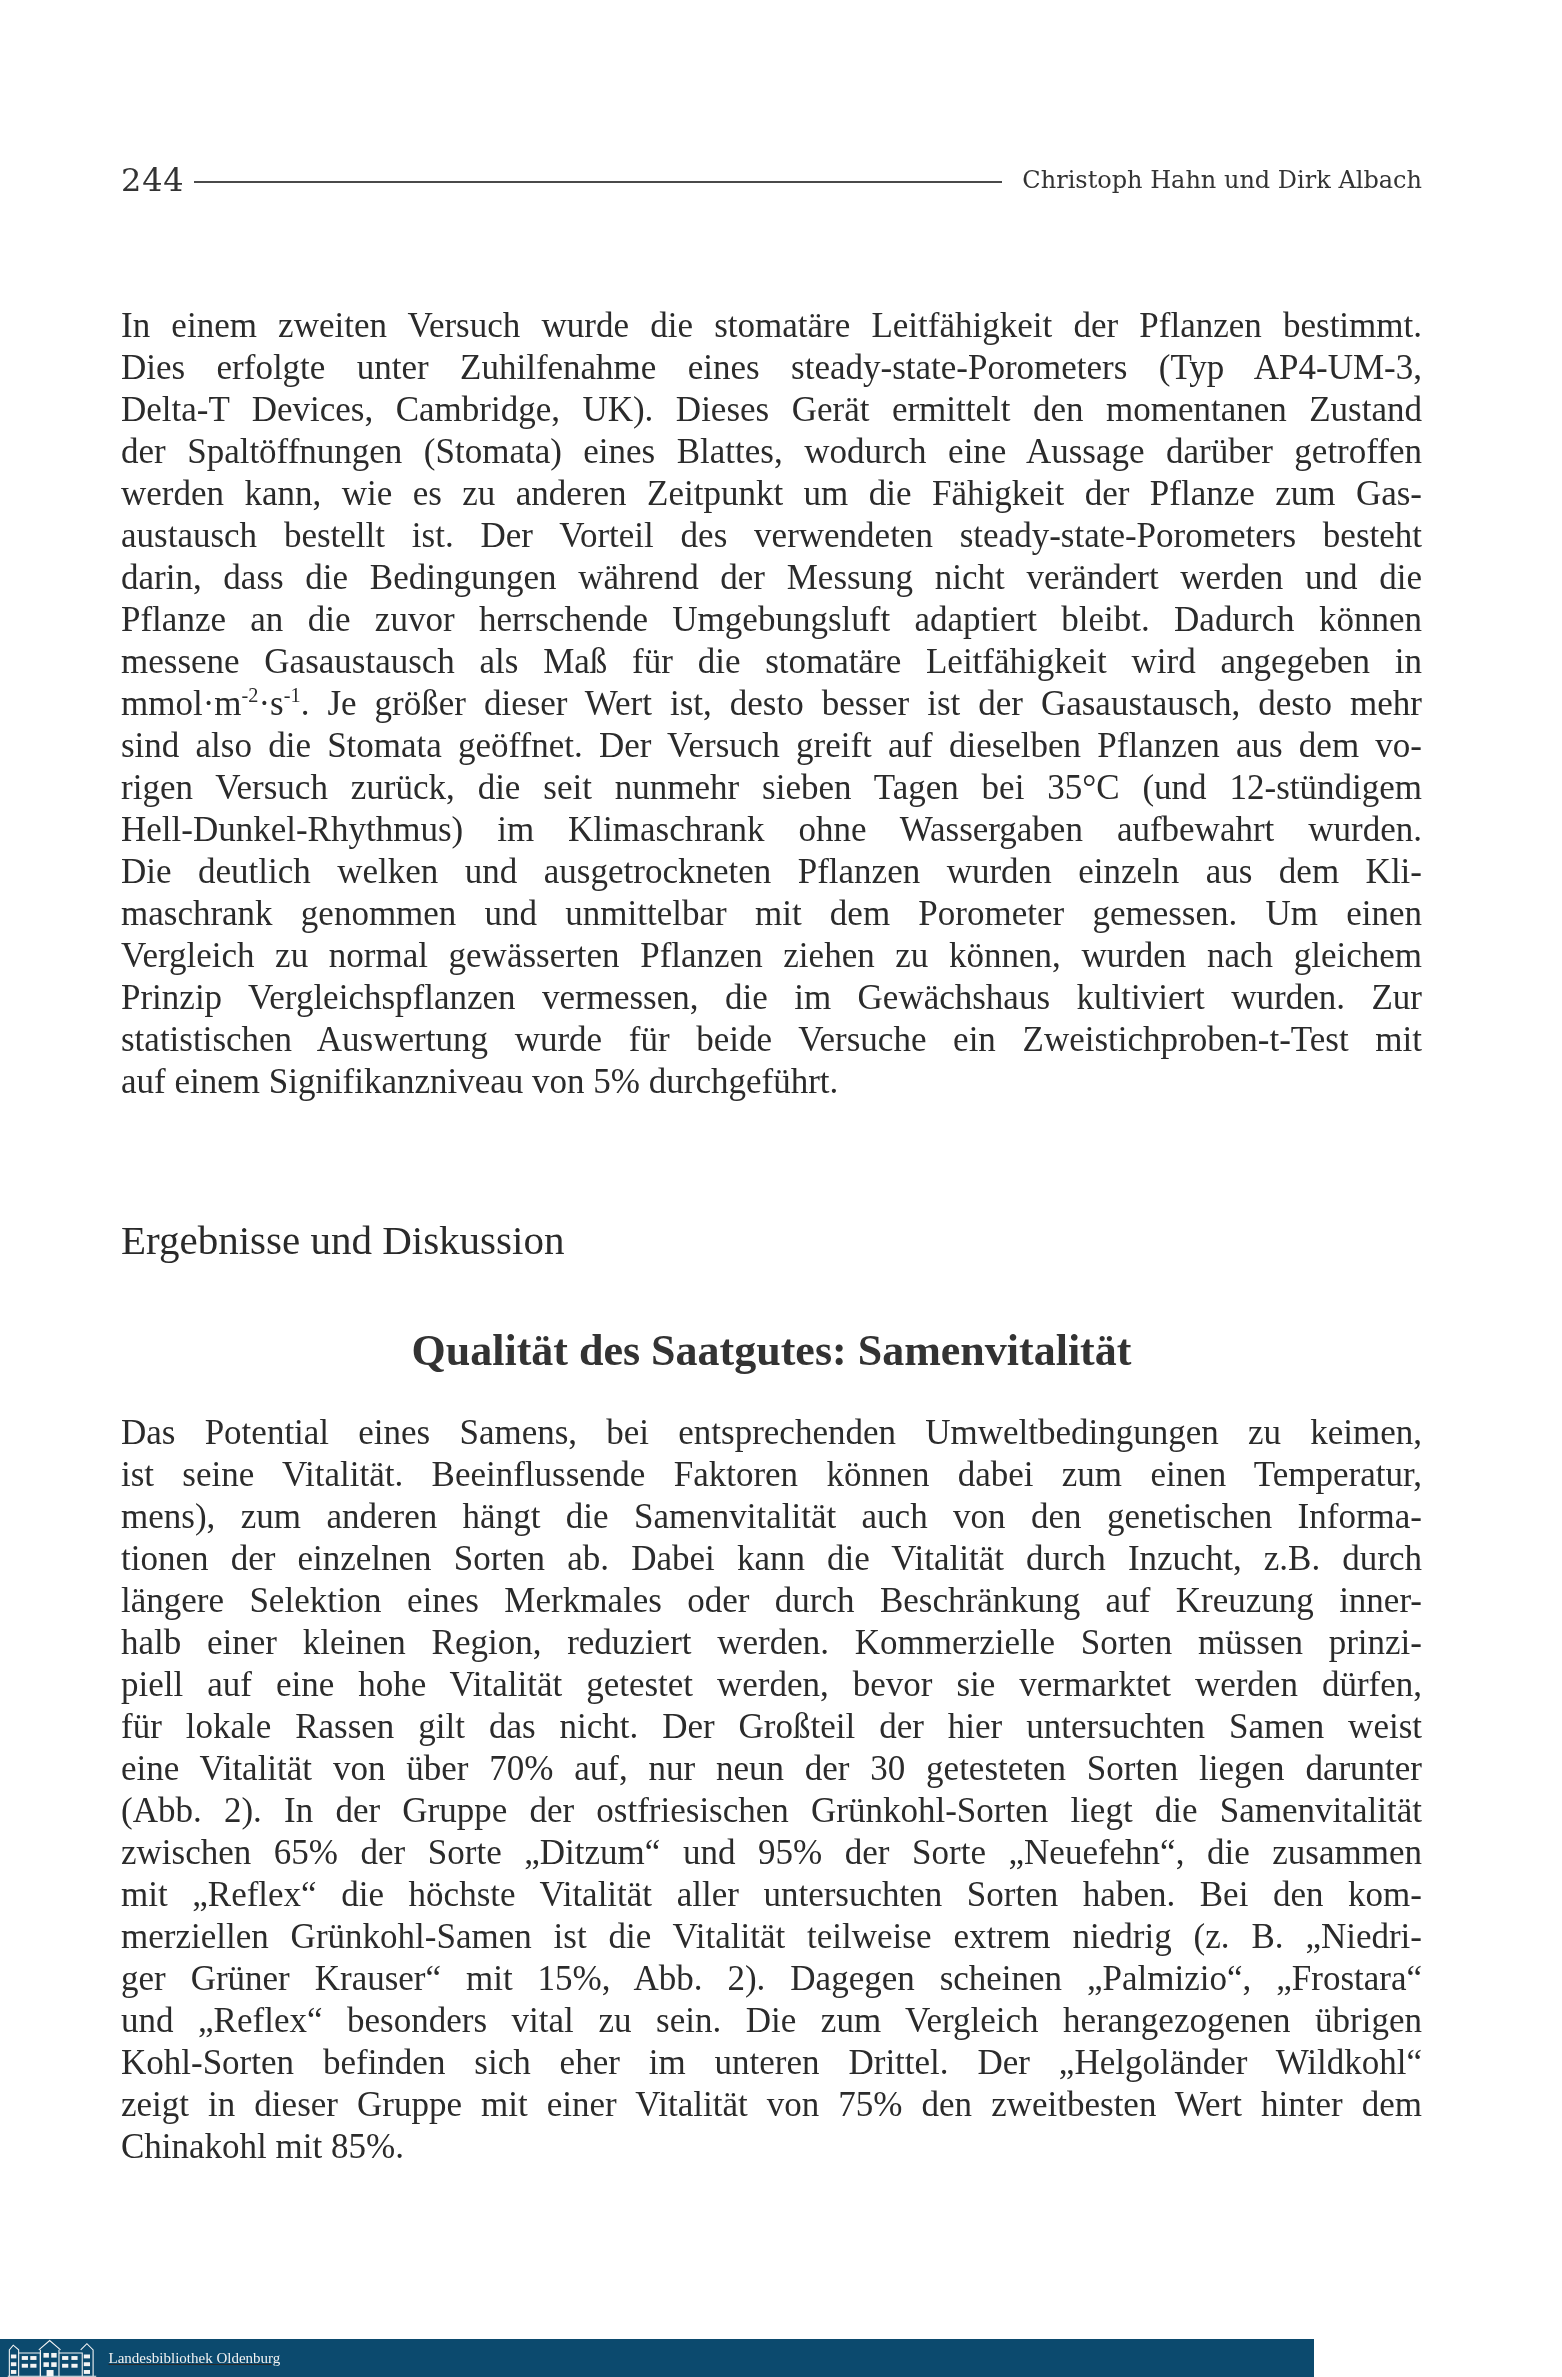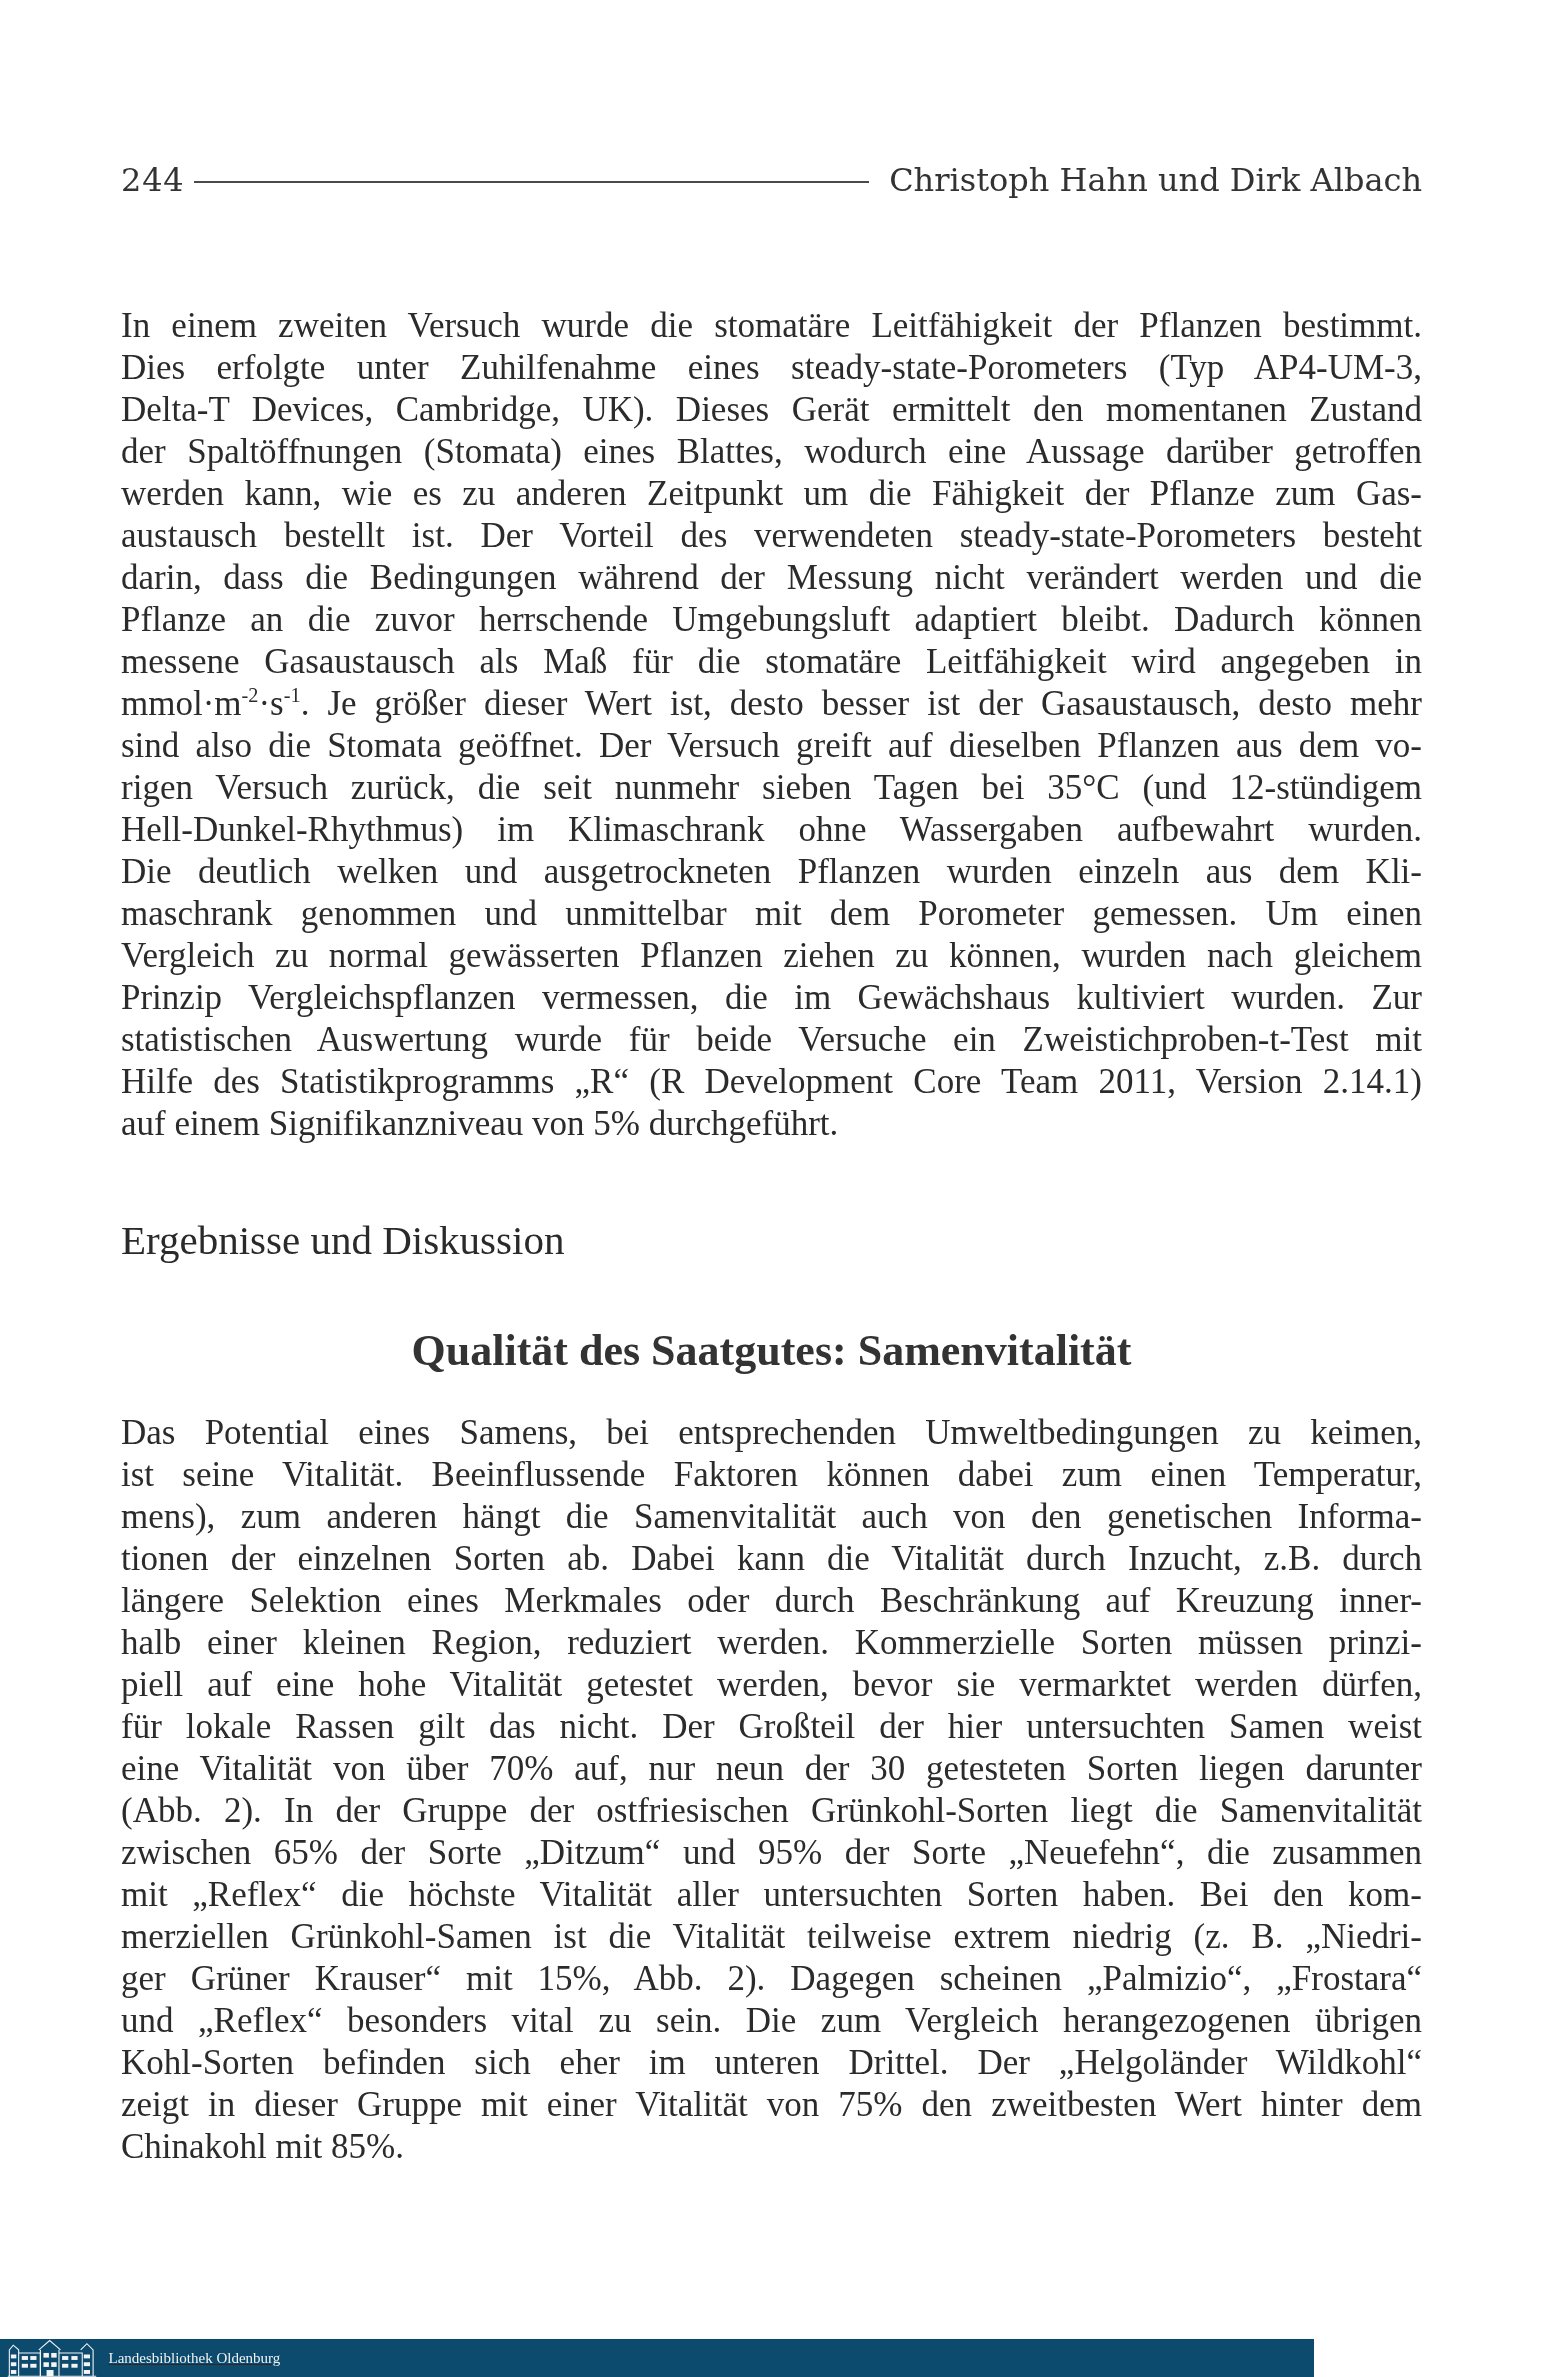--- a/index.html
+++ b/index.html
@@ -6,21 +6,21 @@
   body {
     width: 1563px; height: 2377px; background: #ffffff; position: relative; overflow: hidden;
     font-family: "DejaVu Serif", "Liberation Serif", serif; color: #2a2a2a;
   }
   .header {
     position: absolute; left: 121px; top: 158px; width: 1301px; height: 44px;
     display: flex; align-items: center;
   }
   .page-number { font-size: 32px; color: #333; letter-spacing: 0.8px; }
   .header-rule { flex: 1; height: 2.3px; background: #4a4a4a; margin: 4.7px 20.3px 0 9.4px; }
-  .running-head { font-size: 32px; color: #333; }
+  .running-head { font-size: 24px; color: #333; }
   .body-text {
     position: absolute; left: 121px; width: 1301px;
     font-family: "Liberation Serif", "DejaVu Serif", serif;
     font-size: 35px; line-height: 42px; color: #2b2b2b;
     text-align: justify; text-align-last: left; hyphens: none; margin-top: 39px;
   }
   .para-1 { top: 266px; }
   .para-2 { top: 1373px; }
   .body-text .ln { display: block; text-align: justify; text-align-last: justify; white-space: nowrap; }
   .body-text .ln.last { text-align-last: left; }
@@ -64,21 +64,20 @@
   <span class="ln">messene Gasaustausch als Maß für die stomatäre Leitfähigkeit wird angegeben in</span>
   <span class="ln"><span>mmol·m</span><sup>-2</sup><span>·s</span><sup>-1</sup><span>. Je größer dieser Wert ist, desto besser ist der Gasaustausch, desto mehr</span></span>
   <span class="ln">sind also die Stomata geöffnet. Der Versuch greift auf dieselben Pflanzen aus dem vo-</span>
   <span class="ln">rigen Versuch zurück, die seit nunmehr sieben Tagen bei 35°C (und 12-stündigem</span>
   <span class="ln">Hell-Dunkel-Rhythmus) im Klimaschrank ohne Wassergaben aufbewahrt wurden.</span>
   <span class="ln">Die deutlich welken und ausgetrockneten Pflanzen wurden einzeln aus dem Kli-</span>
   <span class="ln">maschrank genommen und unmittelbar mit dem Porometer gemessen. Um einen</span>
   <span class="ln">Vergleich zu normal gewässerten Pflanzen ziehen zu können, wurden nach gleichem</span>
   <span class="ln">Prinzip Vergleichspflanzen vermessen, die im Gewächshaus kultiviert wurden. Zur</span>
   <span class="ln">statistischen Auswertung wurde für beide Versuche ein Zweistichproben-t-Test mit</span>
-  <span class="ln">Hilfe des Statistikprogramms „R“ (R Development Core Team 2011, Version 2.14.1)</span>
   <span class="ln last">auf einem Signifikanzniveau von 5% durchgeführt.</span>
 </div>
 
 <div class="section-title">Ergebnisse und Diskussion</div>
 <div class="subsection-title">Qualität des Saatgutes: Samenvitalität</div>
 
 <div class="body-text para-2">
   <span class="ln">Das Potential eines Samens, bei entsprechenden Umweltbedingungen zu keimen,</span>
   <span class="ln">ist seine Vitalität. Beeinflussende Faktoren können dabei zum einen Temperatur,</span>
   <span class="ln">mens), zum anderen hängt die Samenvitalität auch von den genetischen Informa-</span>

